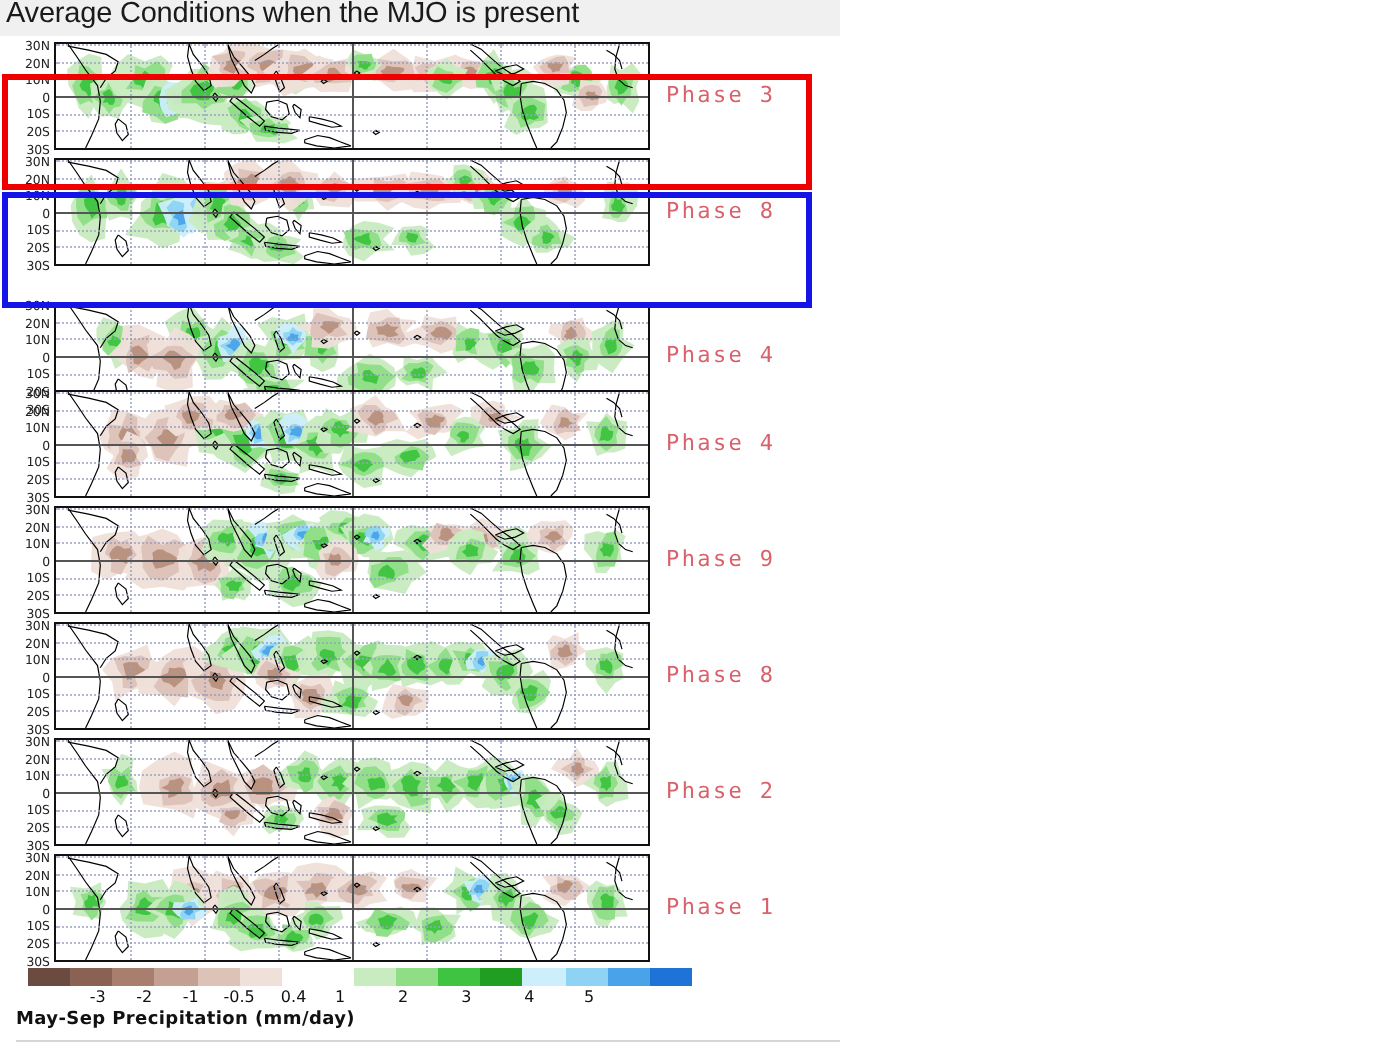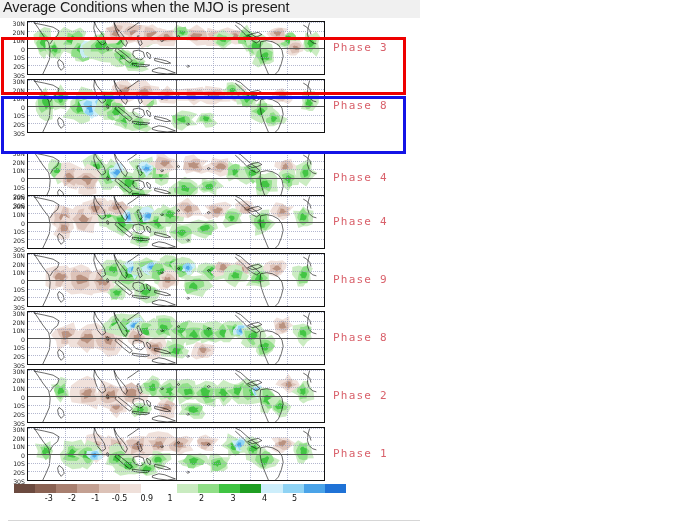--- a/index.html
+++ b/index.html
@@ -1221,25 +1221,26 @@
           <div style="background: rgb(205, 238, 251);"></div>
           <div style="background: rgb(143, 211, 244);"></div>
           <div style="background: rgb(74, 163, 232);"></div>
           <div style="background: rgb(31, 114, 214);"></div>
         </div>
       <div id="colorbar-ticks">
           <span style="left: 34.86px;">-3</span>
           <span style="left: 58.1px;">-2</span>
           <span style="left: 81.34px;">-1</span>
           <span style="left: 105.576px;">-0.5</span>
-          <span style="left: 132.8px;">0.9</span>
+          <span style="left: 132.8px;">0.4</span>
           <span style="left: 156.04px;">1</span>
           <span style="left: 187.58px;">2</span>
           <span style="left: 219.12px;">3</span>
           <span style="left: 250.66px;">4</span>
           <span style="left: 280.54px;">5</span>
         </div>
+      <div id="colorbar-caption">May-Sep Precipitation (mm/day)</div>
       <div id="bottom-rule"></div>
     </div>
   </div>
 
 
 </div>
 
 </body></html>

